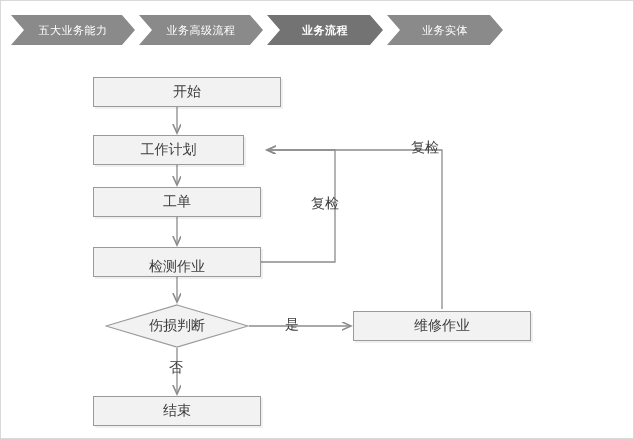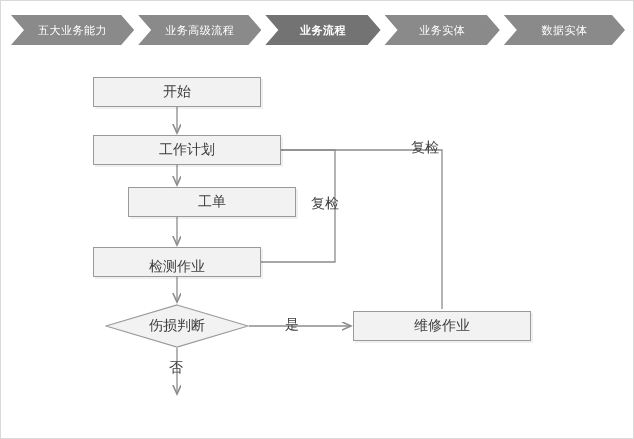--- a/index.html
+++ b/index.html
@@ -68,23 +68,23 @@
     border: 1px solid #9a9a9a;
     display: flex;
     align-items: center;
     justify-content: center;
     font-size: 14px;
     color: #3d3d3d;
     box-sizing: border-box;
   }
   .node.shadow { box-shadow: 2px 2px 0 rgba(0,0,0,0.06); }
 
-  #node-start   { left: 92px;  top: 76px;  width: 168px; height: 30px; }
-  #node-plan    { left: 92px;  top: 134px; width: 188px; height: 30px; align-items: center; }
-  #node-order   { left: 92px;  top: 186px; width: 168px; height: 30px; margin-left: 35px; }
+  #node-start   { left: 92px;  top: 76px;  width: 188px; height: 30px; }
+  #node-plan    { left: 92px;  top: 134px; width: 151px; height: 30px; align-items: center; }
+  #node-order   { left: 92px;  top: 186px; width: 168px; height: 30px; }
   #node-inspect { left: 92px;  top: 246px; width: 168px; height: 30px; align-items: flex-end; }
   #node-repair  { left: 352px; top: 310px; width: 178px; height: 30px; }
   #node-end     { left: 92px;  top: 395px; width: 168px; height: 30px; }
 
   
   #node-decision {
     position: absolute;
     left: 104px;
     top: 303px;
     width: 144px;
@@ -132,23 +132,20 @@
       <span>五大业务能力</span>
     </div>
     <div class="chev w2">
       <span>业务高级流程</span>
     </div>
     <div class="chev w3 active">
       <span>业务流程</span>
     </div>
     <div class="chev w4">
       <span>业务实体</span>
-    </div>
-    <div class="chev w5">
-      <span>数据实体</span>
     </div>
   </div>
 
   <svg class="wires" viewBox="0 0 634 439">
     <defs>
       <marker id="arrow" markerWidth="9" markerHeight="9" refX="7" refY="3.2" orient="auto">
         <path d="M0,0 L7,3.2 L0,6.4" fill="none" stroke="#8c8c8c" stroke-width="1.2"></path>
       </marker>
     </defs>
     <g stroke="#8c8c8c" stroke-width="1.3" fill="none">
@@ -179,20 +176,23 @@
   </div>
   <div class="node shadow" id="node-order">
     <span>工单</span>
   </div>
   <div class="node shadow" id="node-inspect">
     <span>检测作业</span>
   </div>
   <div class="node shadow" id="node-repair">
     <span>维修作业</span>
   </div>
+  <div class="node shadow" id="node-end">
+    <span>结束</span>
+  </div>
 
   <div id="node-decision">
     <svg width="144" height="44" viewBox="0 0 144 44">
       <polygon points="72,1 143,22 72,43 1,22" fill="#f2f2f2" stroke="#9a9a9a" stroke-width="1.2"></polygon>
     </svg>
     <div class="dia-label">伤损判断</div>
   </div>
 
   <div class="flow-text" id="label-recheck-right">复检</div>
   <div class="flow-text" id="label-recheck-mid">复检</div>

